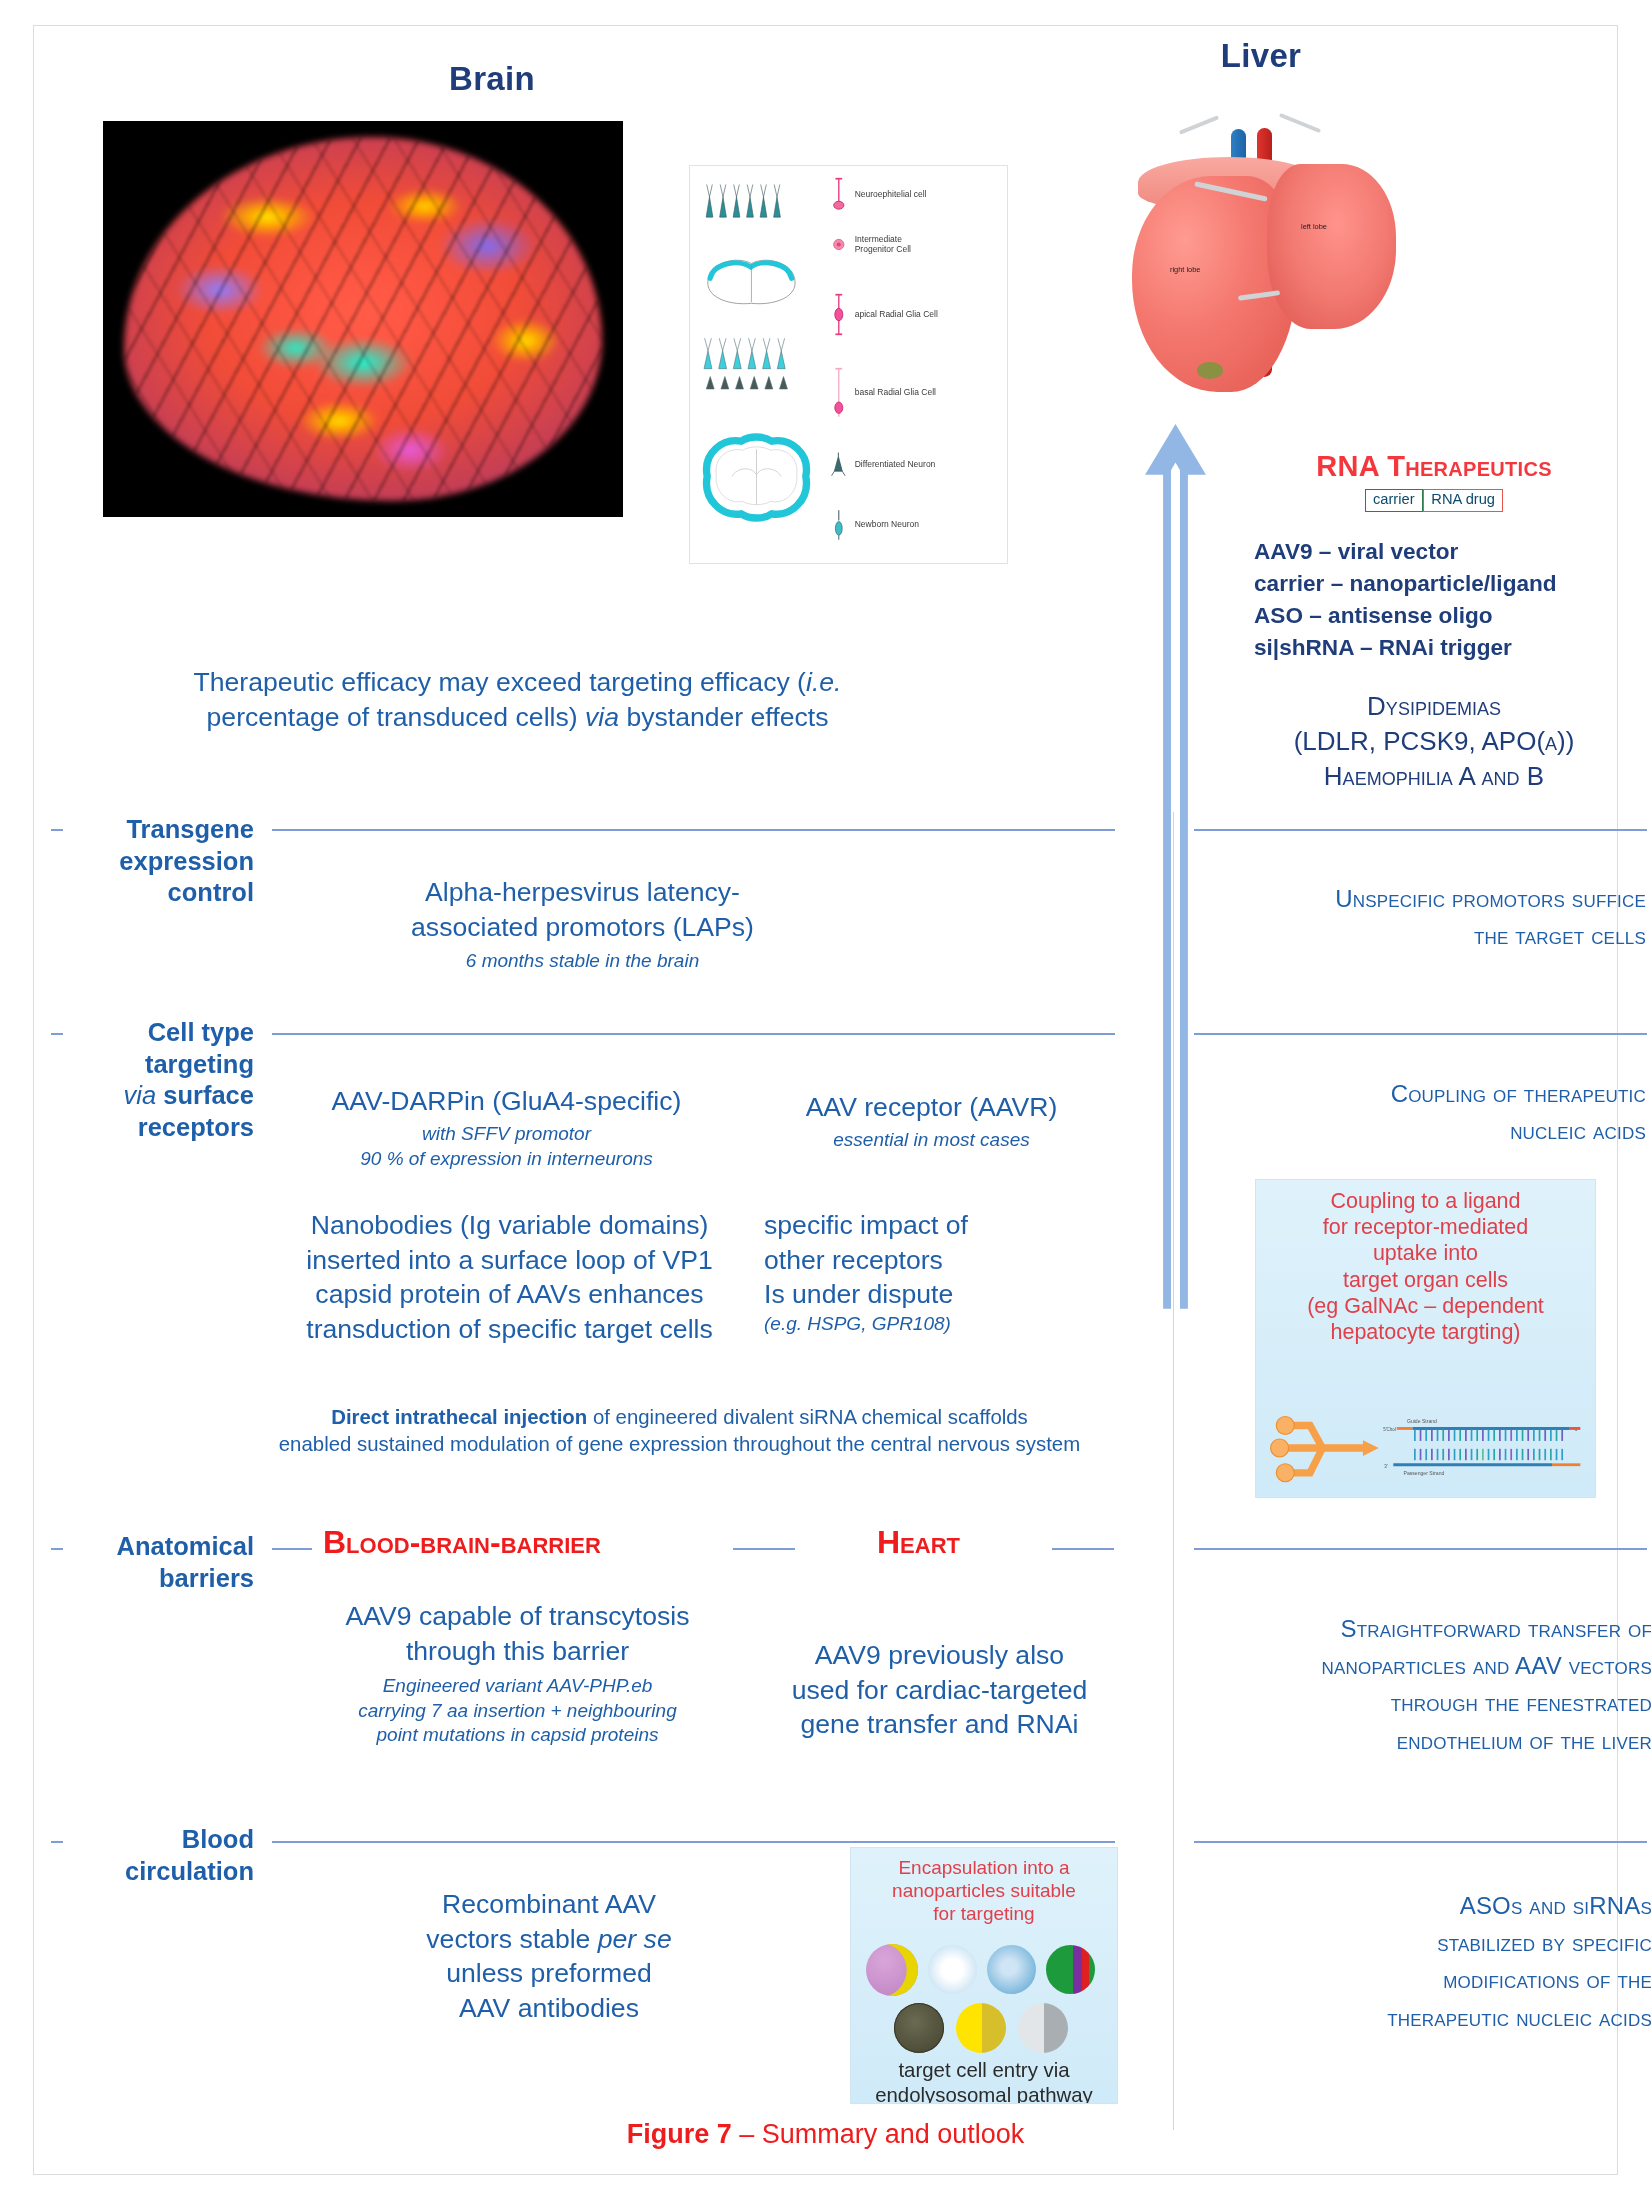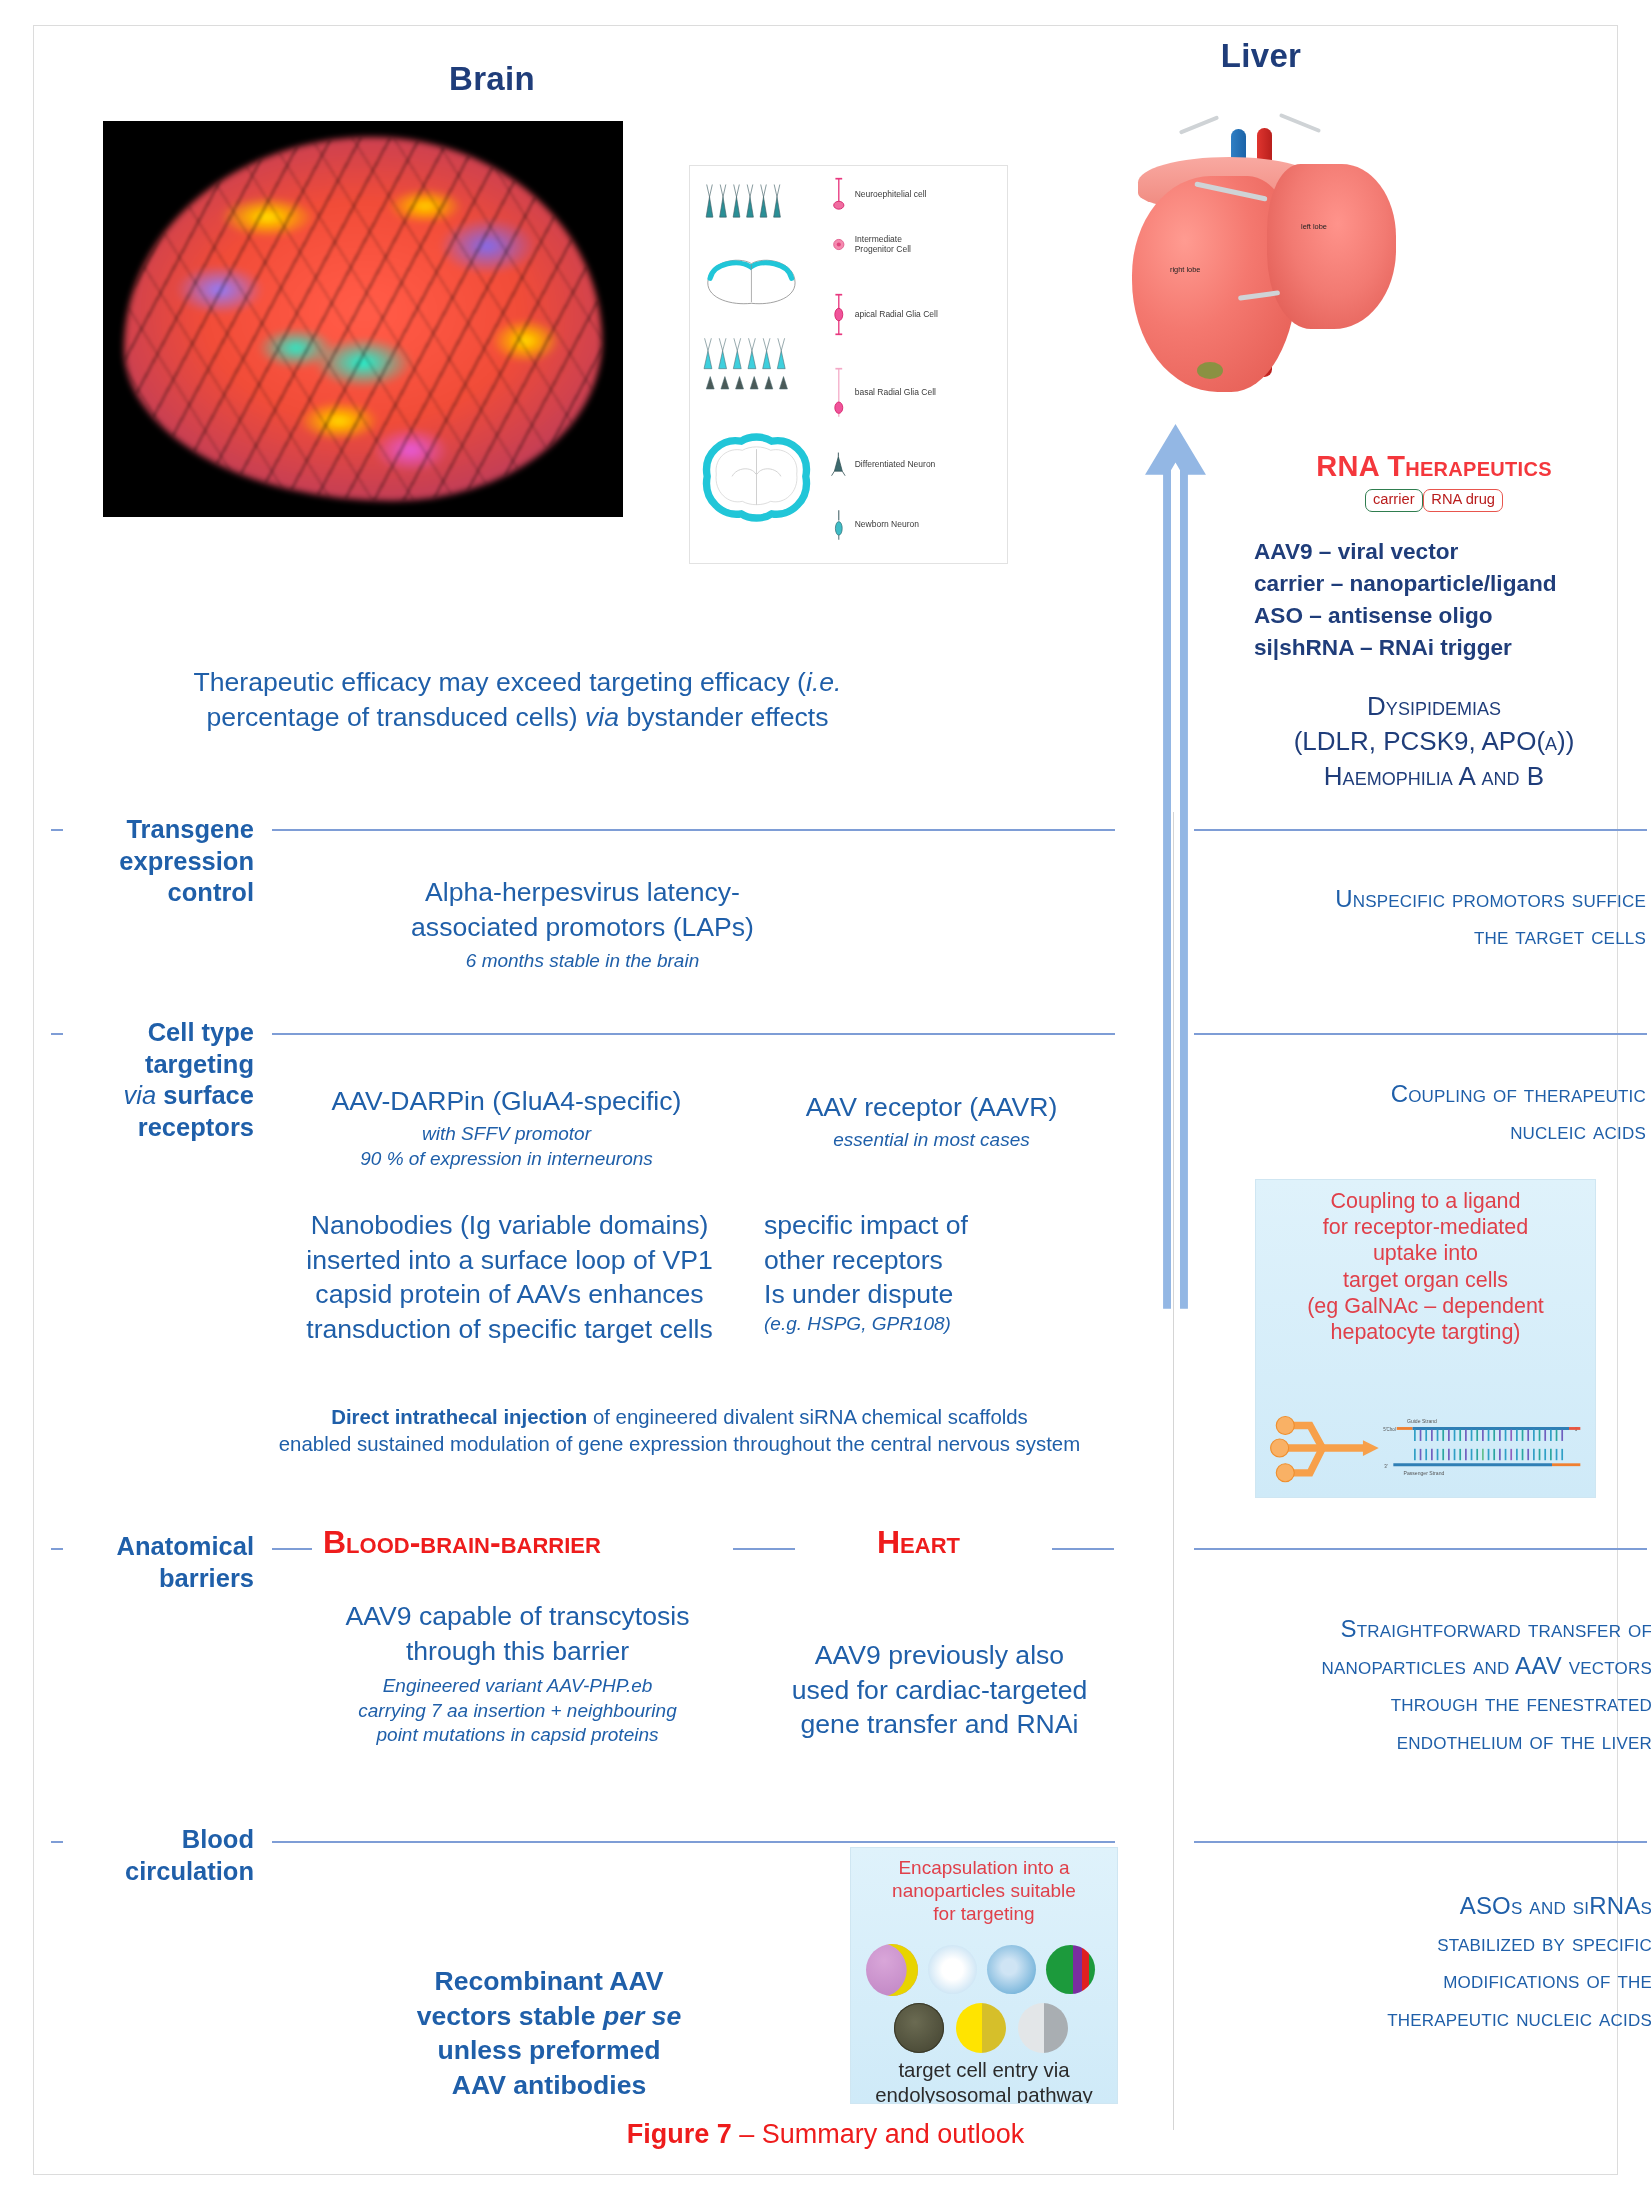--- a/index.html
+++ b/index.html
@@ -136,21 +136,21 @@
   .arrow-wrap{position:absolute;}
 
   
   .rna-title{
     text-align:center;font-size:29px;font-weight:bold;color:#F4373C;
     letter-spacing:0.3px;
   }
   .rna-title .sc{font-variant:small-caps;font-size:29px;}
   .carrier-badges{display:flex;justify-content:center;margin-top:5.7px;}
   .badge{
-    font-size:14.7px;padding:1.7px 7.4px;line-height:1.2;color:#b91c1c;background:#fff;border-radius:7px;
+    font-size:14.7px;padding:1.7px 7.4px;line-height:1.2;color:#0c4a6e;background:#fff;
   }
   .badge.green{border:1.7px solid #2f7d4f;}
   .badge.redb{border:1.7px solid #e8554d;}
   .rna-legend{
     color:#1F3D7A;font-size:22.6px;line-height:1.42;text-align:left;font-weight:bold;
   }
 
   
   .infocard{
     position:absolute;background:linear-gradient(180deg,#dff2fb 0%,#cfeaf8 100%);
@@ -601,21 +601,21 @@
   </div>
 
   <div class="tick" style="left:17px;top:1815px;"></div>
   <div class="row-label" style="left:33px;top:1798px;">
     <span>Blood</span><br>
     <span>circulation</span>
   </div>
   <div class="rule" style="left:238px;top:1815px;width:843px;"></div>
   <div class="rule" style="left:1160px;top:1815px;width:453px;"></div>
 
-  <div class="body-txt" style="position:absolute;left:317px;top:1938px;width:396px;font-weight:bold;">
+  <div class="body-txt" style="position:absolute;left:317px;top:1861px;width:396px;">
     <div>Recombinant AAV</div>
     <div>vectors stable <span class="it">per se</span></div>
     <div>unless preformed</div>
     <div>AAV antibodies</div>
   </div>
 
   <div class="infocard" style="left:816px;top:1821px;width:266px;height:255px;">
     <div class="card-head" style="font-size:19px;text-align:center;">
       <div>Encapsulation into a</div>
       <div>nanoparticles suitable</div>

